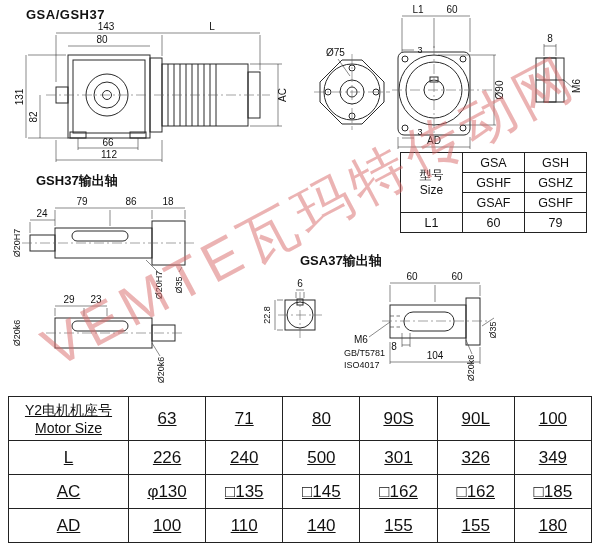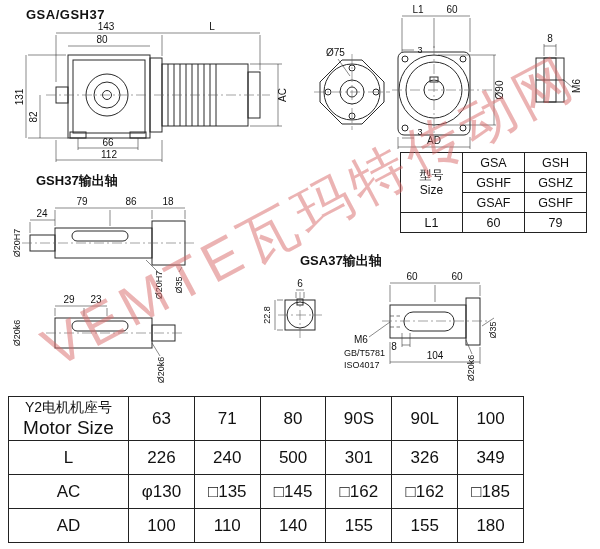--- a/index.html
+++ b/index.html
@@ -15,25 +15,25 @@
   svg text.sm { font-size: 9px; }
   .title { position: absolute; left: 26px; top: 7px; font-size: 13px; font-weight: bold; letter-spacing: .5px; }
   .sub { position: absolute; font-size: 13px; font-weight: bold; text-align: center; }
   .watermark { position: absolute; left: -20px; top: 175px; width: 660px; text-align: center;
     transform: rotate(-28deg); font-size: 56px; letter-spacing: 6px; color: #d96a6a; opacity: .5;
     pointer-events: none; z-index: 6; white-space: nowrap; }
   table { border-collapse: collapse; position: absolute; background: #fff; }
   .size-table { left: 400px; top: 152px; }
   .size-table td { border: 1px solid #222; width: 62px; height: 20px; text-align: center; vertical-align: middle; font-size: 12.5px; }
   .size-table td.hd { font-size: 12px; line-height: 1.2; }
-  .motor-table { left: 8px; top: 396px; width: 516px; table-layout: fixed; }
+  .motor-table { left: 8px; top: 396px; width: 584px; table-layout: fixed; text-decoration: underline; }
   .motor-table td { border: 1.2px solid #222; text-align: center; vertical-align: middle; font-size: 17px; height: 34px; }
   .motor-table tr:first-child td { height: 44px; }
   .motor-table .cn { font-size: 14px; }
-  .motor-table .en { font-size: 19px; }
+  .motor-table .en { font-size: 14px; }
 </style>
 </head>
 <body>
 
 <div class="sheet">
 
   <div class="watermark">VEMTE瓦玛特传动网</div>
 
   <div class="title">GSA/GSH37</div>
 

